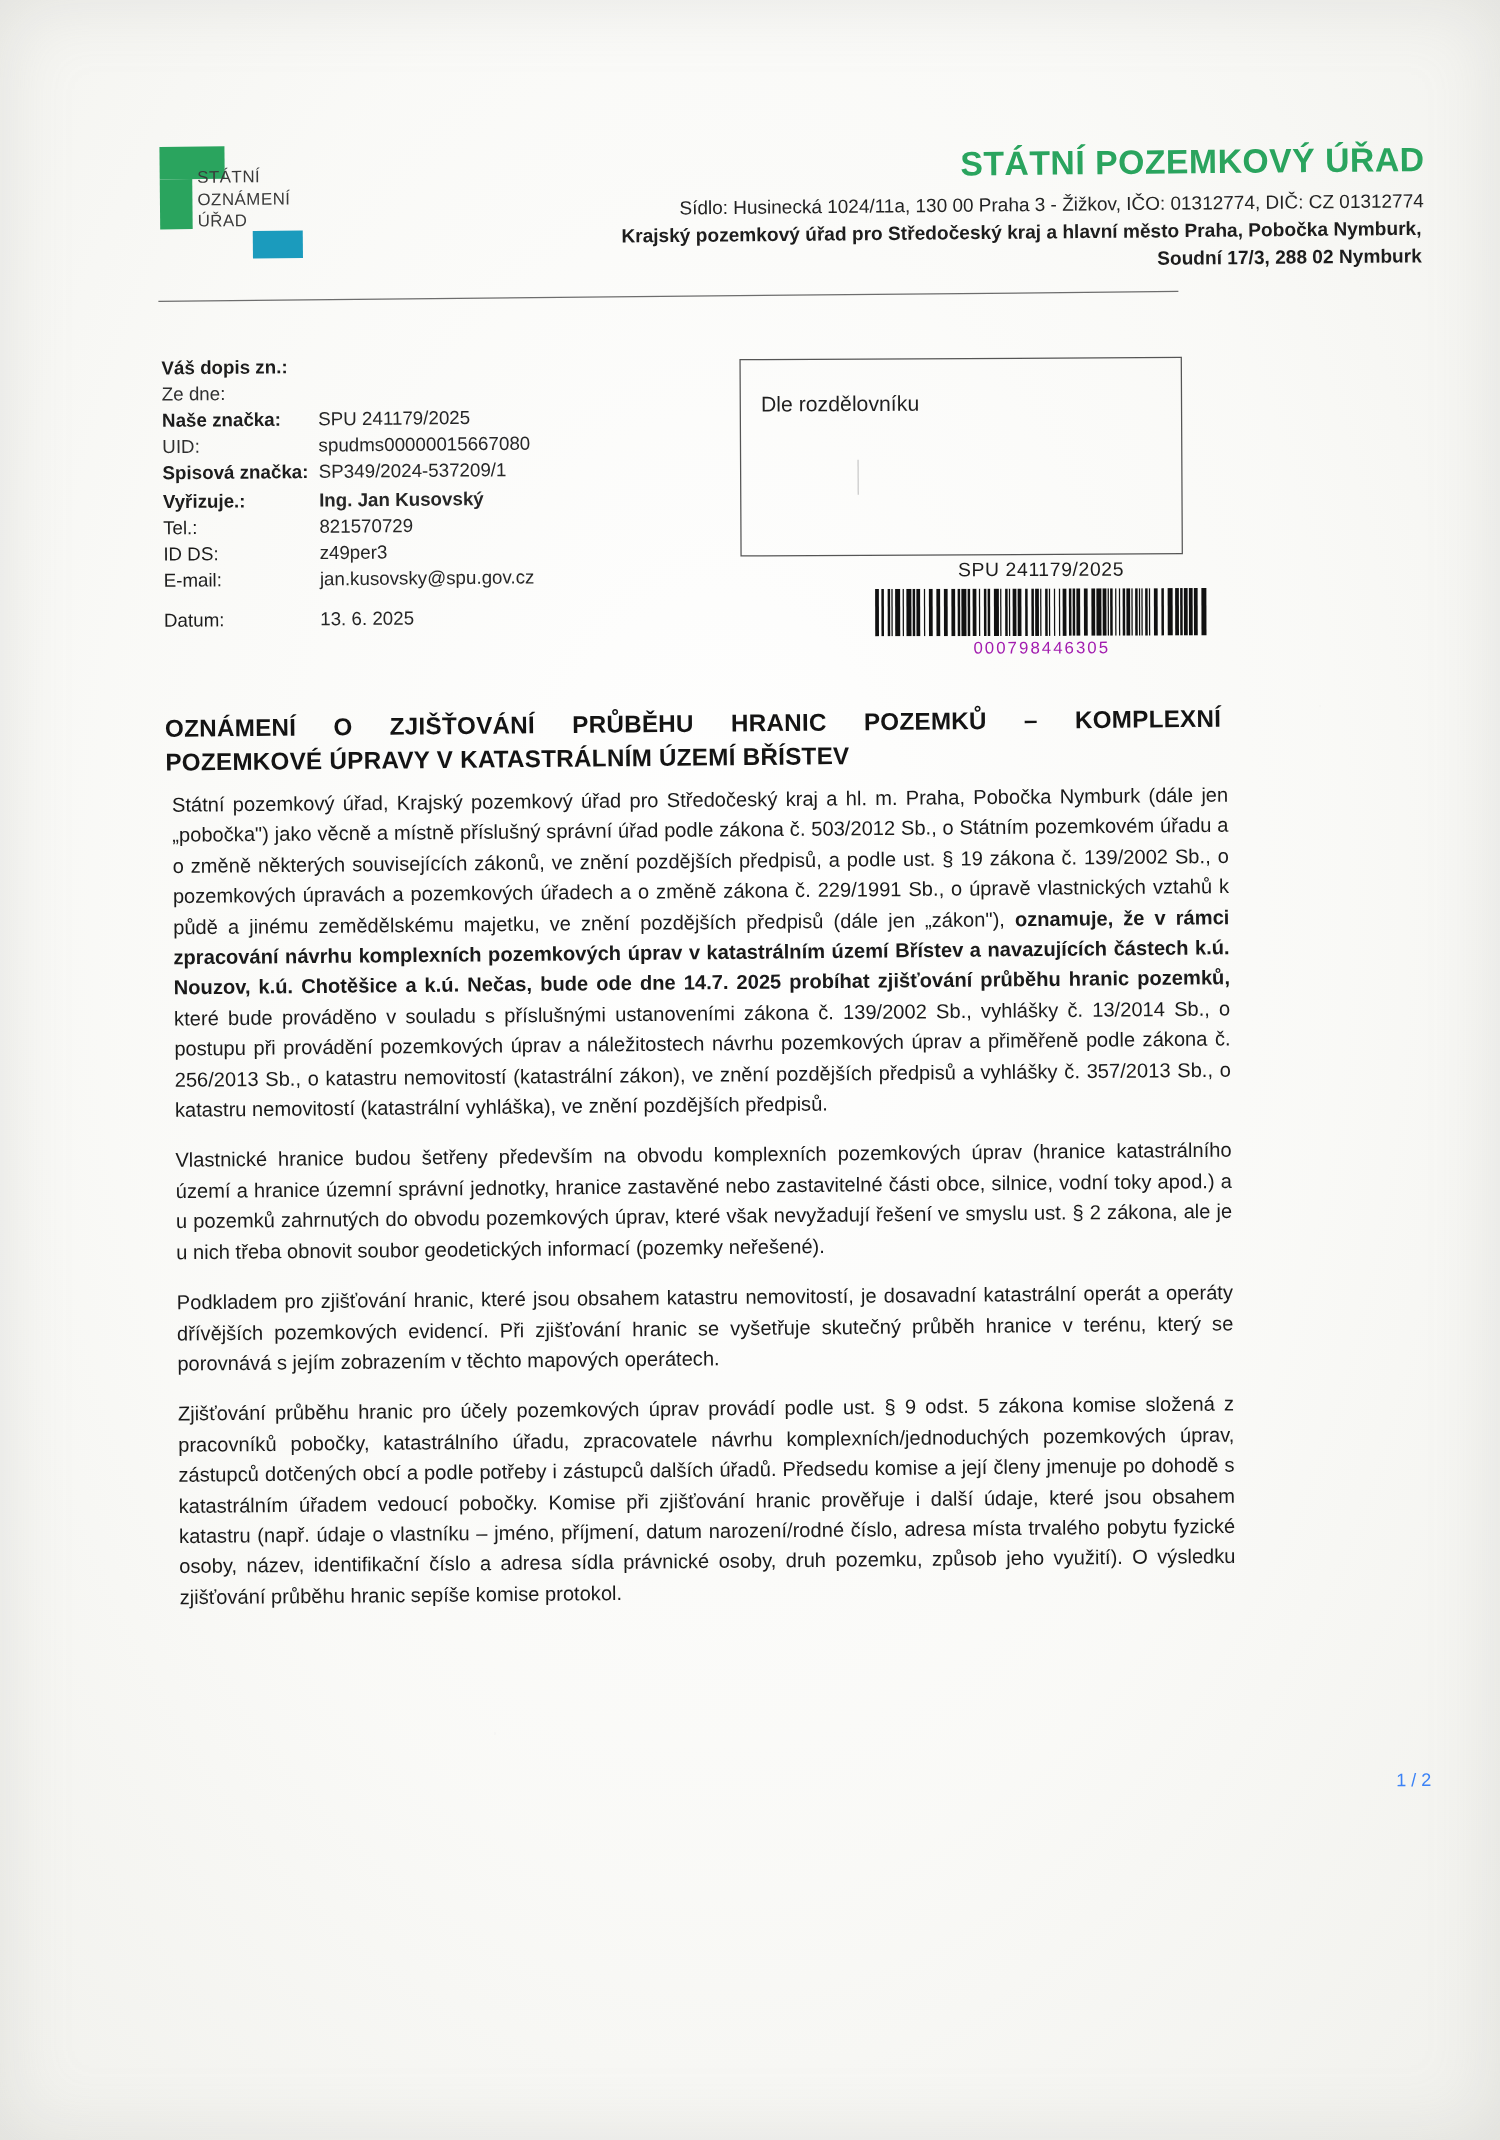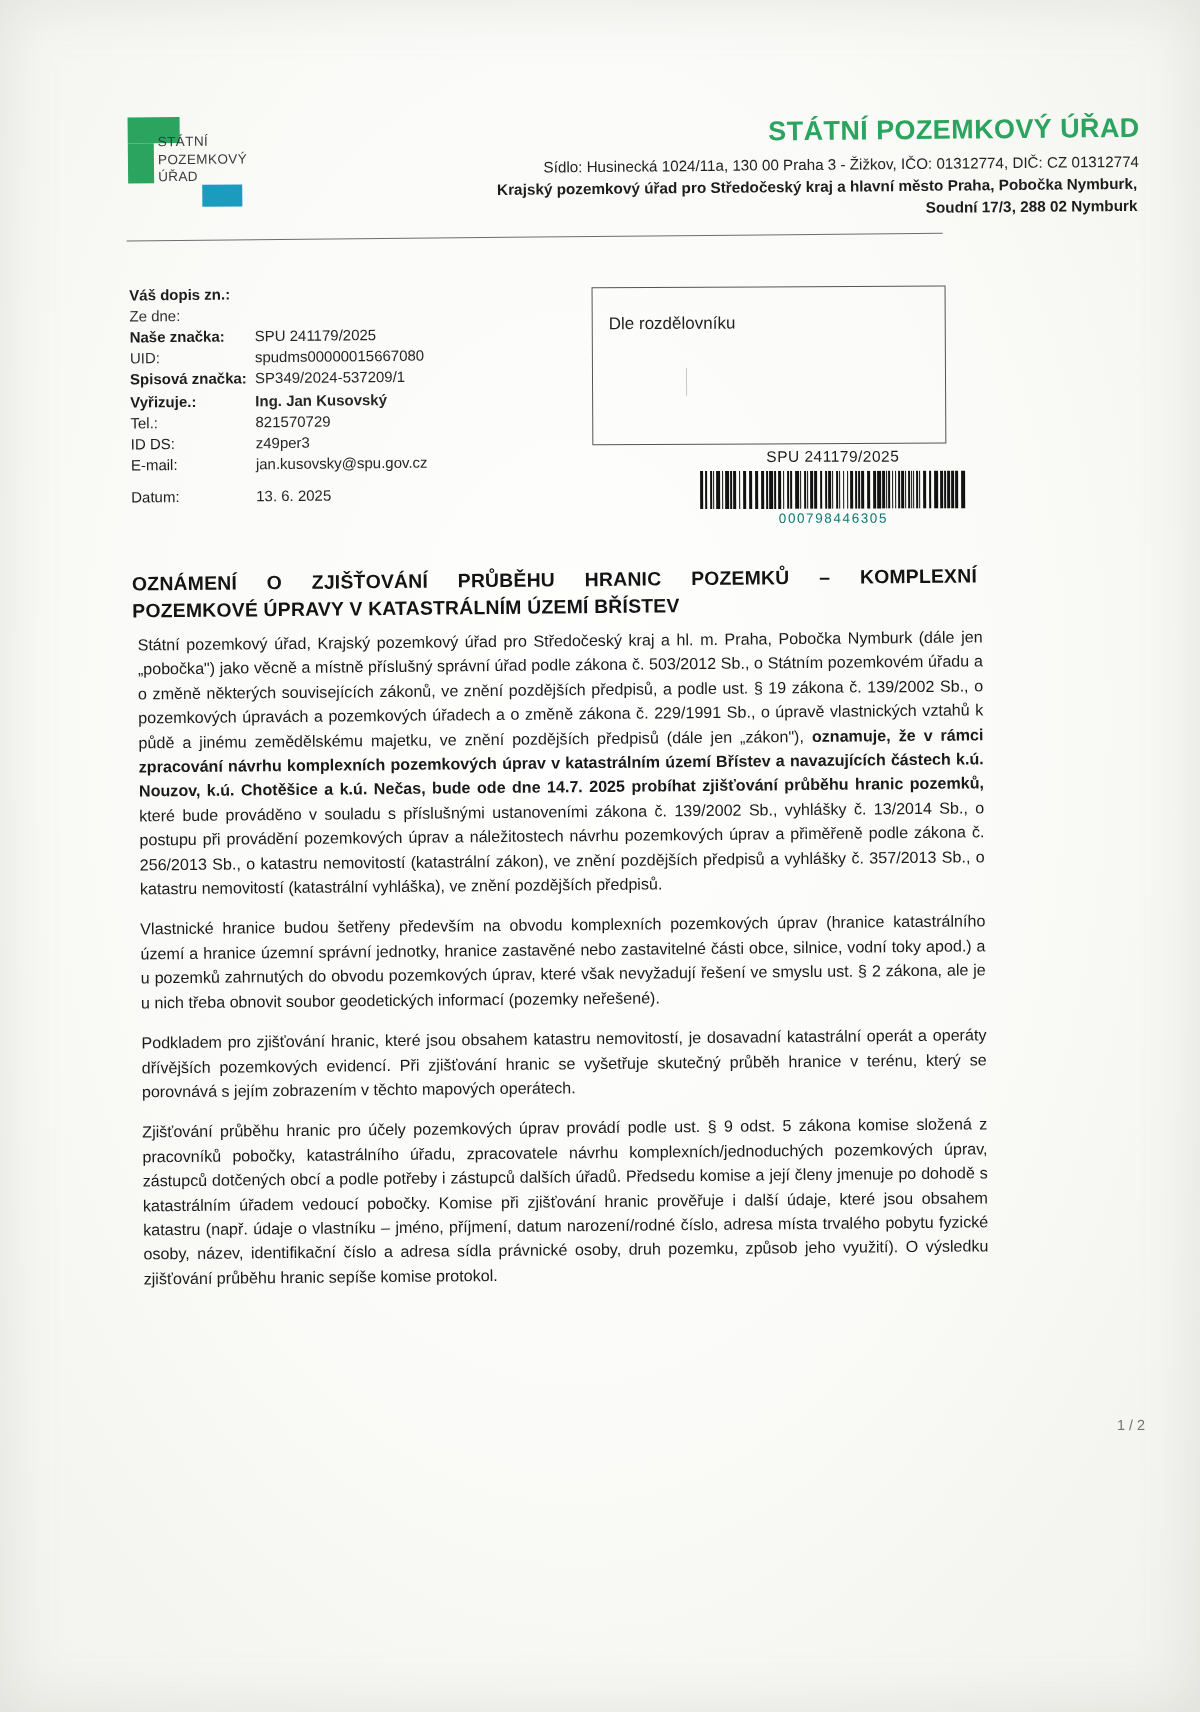--- a/index.html
+++ b/index.html
@@ -104,21 +104,21 @@
   .bc-label{
     font-size:15.5px;letter-spacing:.5px;text-align:center;color:#1c1c1c;
     transform:rotate(0.4deg);
   }
   .bc-bars{
     margin-top:5px;height:38px;width:270px;
     transform:rotate(0.4deg);
   }
   .bc-num{
     margin-top:2px;text-align:center;font-size:13.5px;letter-spacing:1.6px;
-    color:#0f766e;transform:rotate(0.4deg);
+    color:#a21caf;transform:rotate(0.4deg);
     font-family:"Liberation Sans", sans-serif;
   }
 
   
   .doc-title{
     position:absolute;left:133px;top:566px;width:845px;
     font-size:19.4px;font-weight:bold;line-height:27px;
     letter-spacing:.2px;color:#141414;
   }
   .doc-title .l1{display:block;text-align:justify;text-align-last:justify;}
@@ -128,21 +128,21 @@
   .body{
     position:absolute;left:138px;top:628px;width:845px;
     font-size:16.1px;line-height:24.4px;color:#1a1a1a;
     text-align:justify;
   }
   .body p{margin:0 0 16px 0;}
   .body b{font-weight:bold;}
 
   .pagenum{
     position:absolute;right:62px;top:1422px;
-    font-size:14.5px;color:#737373;
+    font-size:14.5px;color:#3b82f6;
   }
 
   
   .speckle{
     position:absolute;inset:0;pointer-events:none;opacity:.35;
     background-image:
       radial-gradient(circle at 12% 22%, rgba(120,120,115,.08) 0 1px, transparent 1px),
       radial-gradient(circle at 72% 61%, rgba(120,120,115,.07) 0 1px, transparent 1px),
       radial-gradient(circle at 33% 81%, rgba(120,120,115,.07) 0 1px, transparent 1px),
       radial-gradient(circle at 88% 33%, rgba(120,120,115,.06) 0 1px, transparent 1px);
@@ -155,21 +155,21 @@
   <div class="scan-tone"></div>
 
   <div class="content">
 
     <div class="logo-block">
       <div class="logo-mark"></div>
       <div class="logo-mark2"></div>
       <div class="logo-mark3"></div>
       <div class="logo-text">
         <div>STÁTNÍ</div>
-        <div>POZEMKOVÝ</div>
+        <div>OZNÁMENÍ</div>
         <div>ÚŘAD</div>
       </div>
     </div>
 
     <div class="org-title">STÁTNÍ POZEMKOVÝ ÚŘAD</div>
     <div class="org-line1">Sídlo: Husinecká 1024/11a, 130 00 Praha 3 - Žižkov, IČO: 01312774, DIČ: CZ 01312774</div>
     <div class="org-line2">Krajský pozemkový úřad pro Středočeský kraj a hlavní město Praha, Pobočka Nymburk,</div>
     <div class="org-line3">Soudní 17/3, 288 02 Nymburk</div>
     <div class="hrule"></div>
 

